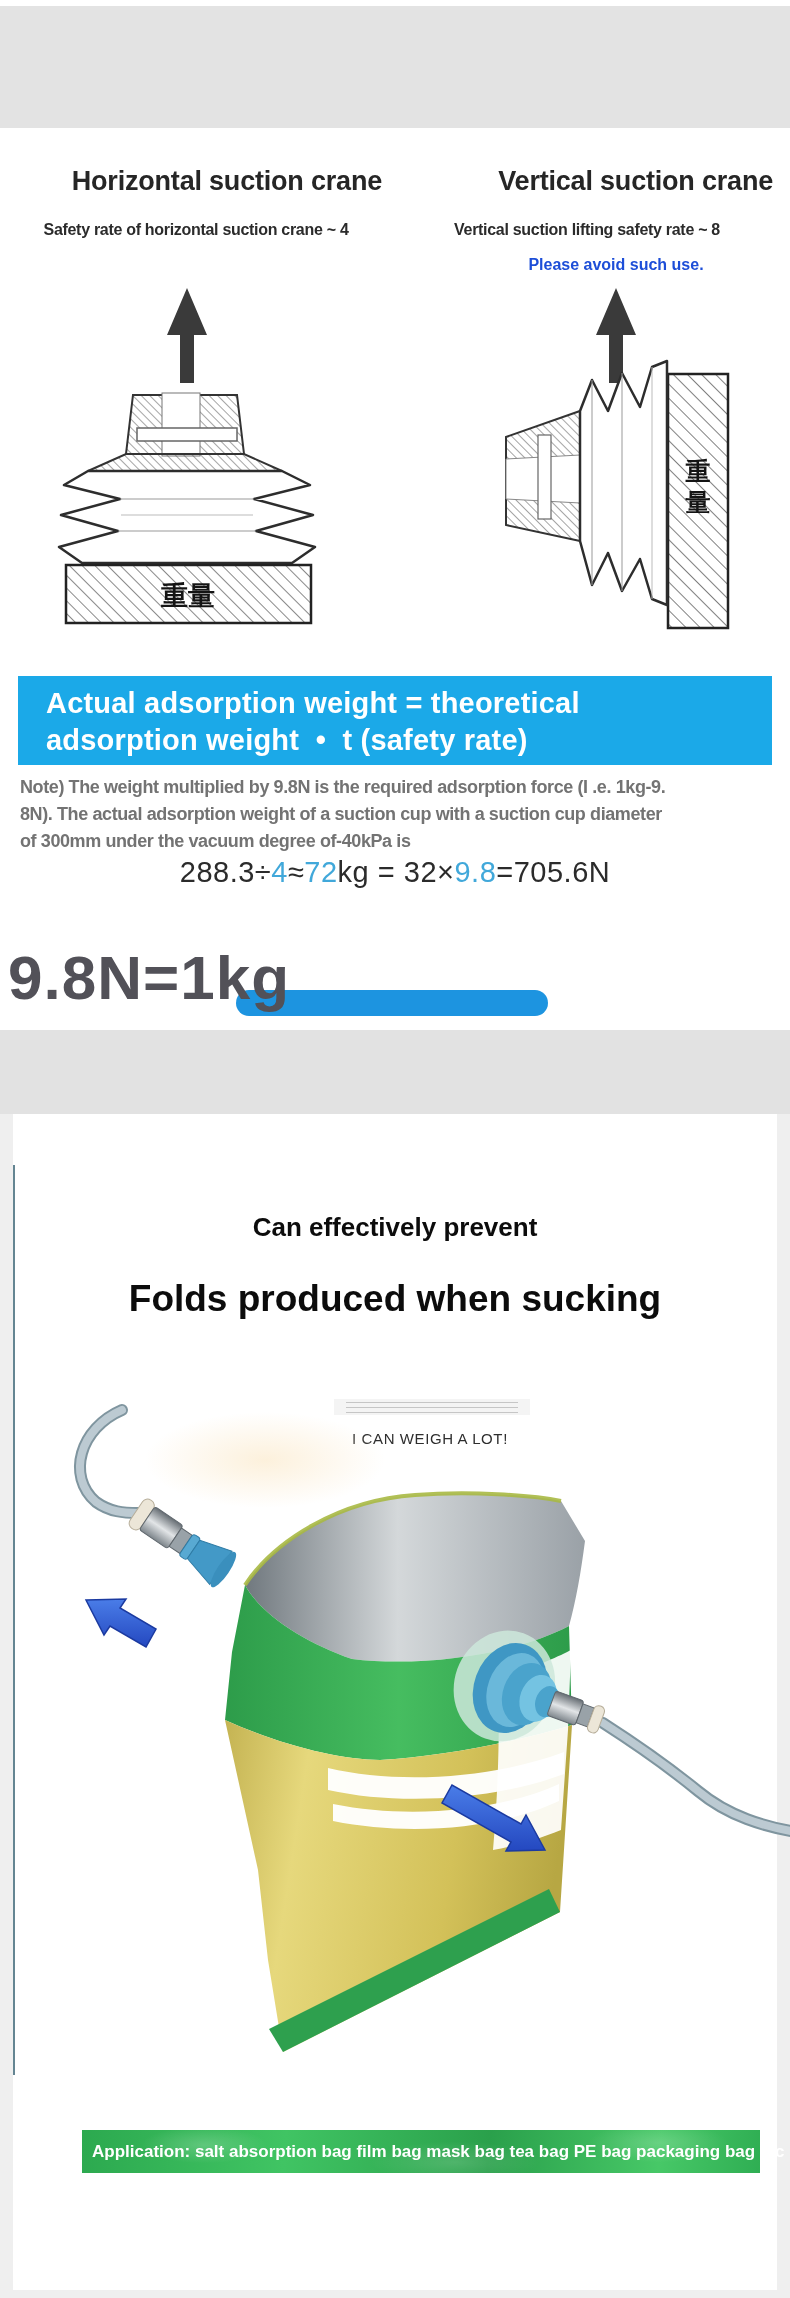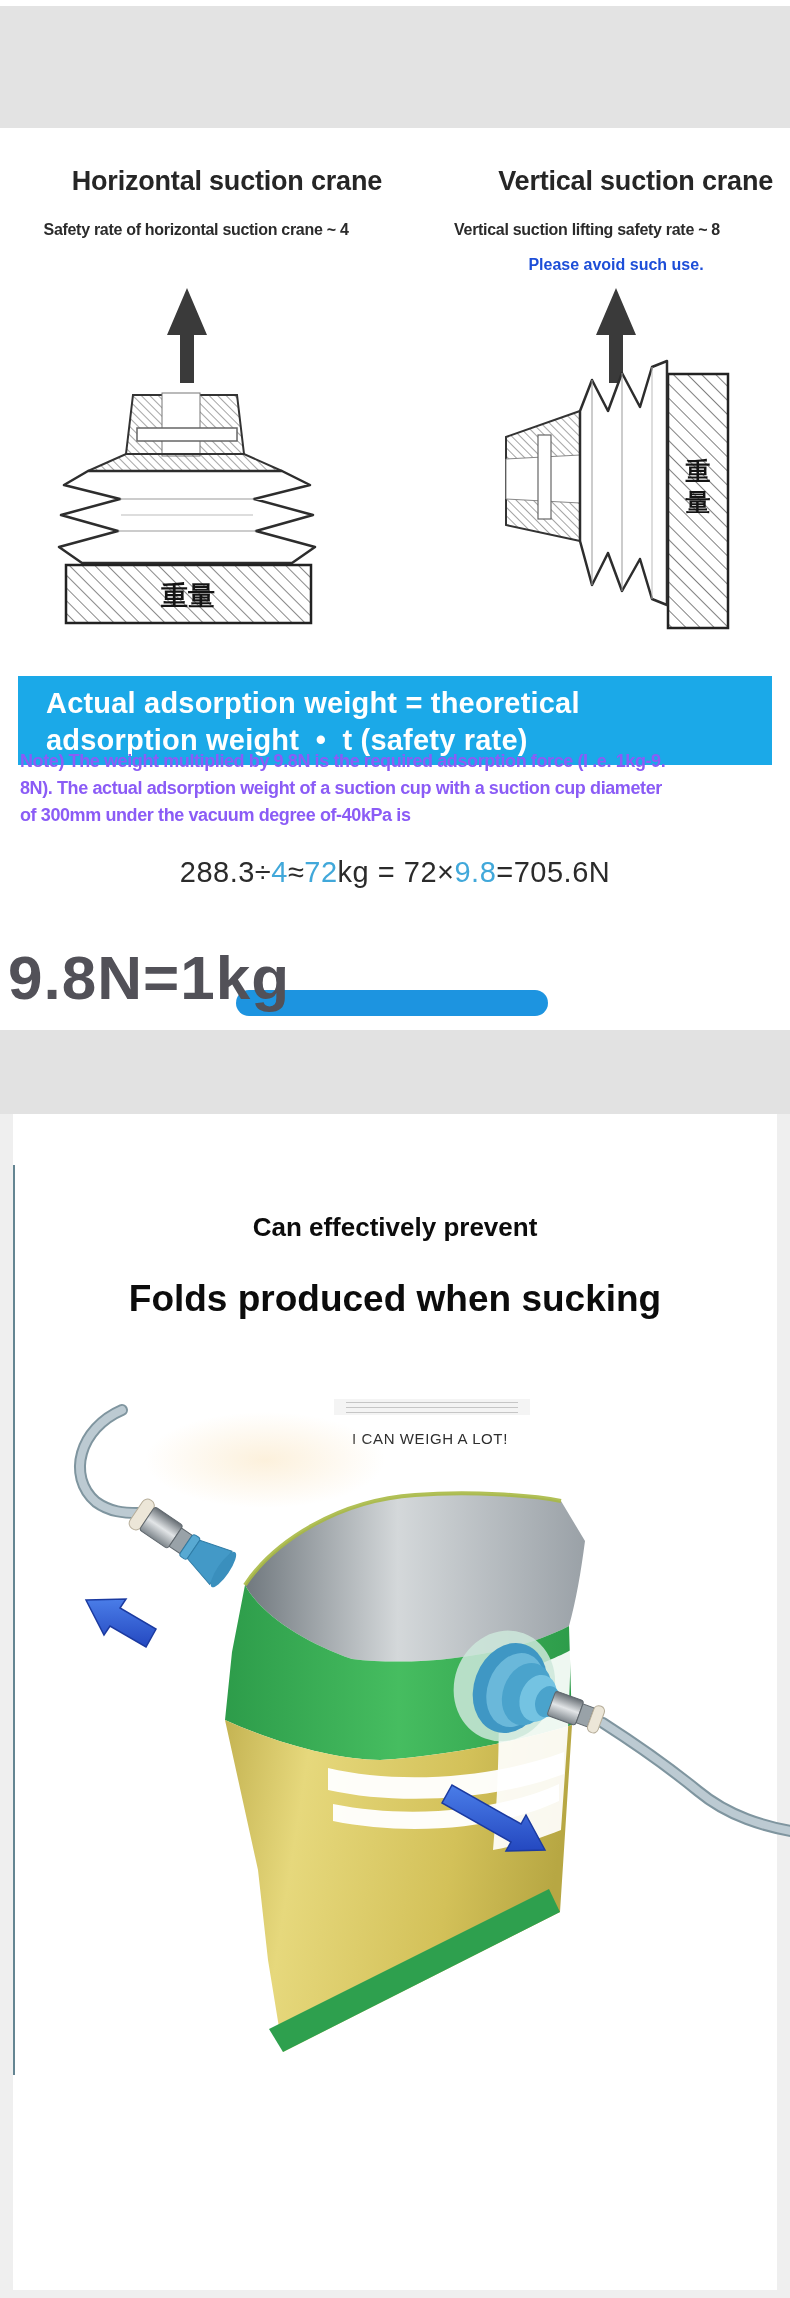--- a/index.html
+++ b/index.html
@@ -16,21 +16,21 @@
   .v-title{left:401px;top:166px;width:372px;}
   .v-sub{left:401px;top:221px;width:372px;}
   .v-warn{left:451px;top:256px;width:330px;}
   .diag-left{left:30px;top:285px;}
   .diag-right{left:470px;top:285px;}
   
   .blue-banner{left:18px;top:676px;width:754px;height:89px;background:#1ba9e8;color:#ffffff;
                font-size:29px;font-weight:700;line-height:37px;box-sizing:border-box;padding:9px 7px 0 28px;
                letter-spacing:0.2px;}
   
-  .note{left:20px;top:748px;width:768px;color:#8b5cf6;font-size:18px;font-weight:700;
+  .note{left:20px;top:774px;width:768px;color:#737373;font-size:18px;font-weight:700;
         line-height:27px;letter-spacing:-0.4px;}
   .note div{white-space:nowrap;}
   
   .formula{left:0;top:856px;width:790px;text-align:center;font-size:29px;font-weight:400;
            color:#2b2b2b;letter-spacing:0.5px;}
   .formula .blue{color:#41a8da;}
   
   .pill{left:236px;top:990px;width:312px;height:26px;border-radius:13px;background:#1d94e0;}
   .equiv{left:0;top:942px;width:790px;text-align:left;font-size:62px;font-weight:700;
          color:#525158;letter-spacing:1px;z-index:2;margin-left:8px;}
@@ -119,21 +119,21 @@
     <div>Actual adsorption weight = theoretical</div>
     <div>adsorption weight &nbsp;•&nbsp; t (safety rate)</div>
   </div>
 
   <div class="abs note">
     <div>Note) The weight multiplied by 9.8N is the required adsorption force (I .e. 1kg-9.</div>
     <div>8N). The actual adsorption weight of a suction cup with a suction cup diameter</div>
     <div>of 300mm under the vacuum degree of-40kPa is</div>
   </div>
 
-  <div class="abs formula"><span>288.3÷</span><span class="blue">4</span><span>≈</span><span class="blue">72</span><span>kg = 72×</span><span class="blue">9.8</span><span>=705.6N</span></div>
+  <div class="abs formula"><span>288.3÷</span><span class="blue">4</span><span>≈</span><span class="blue">72</span><span>kg = 32×</span><span class="blue">9.8</span><span>=705.6N</span></div>
 
   <div class="abs pill"></div>
   <div class="abs equiv">9.8N=1kg</div>
 
   <div class="abs divider"></div>
   <div class="abs lower-bg"></div>
   <div class="abs card"></div>
   <div class="abs accent-line"></div>
 
   <div class="abs fold-h1">Can effectively prevent</div>
@@ -215,14 +215,15 @@
       <ellipse cx="40" cy="0" rx="12" ry="16" fill="#4aa3cc"></ellipse>
       <rect x="44" y="-13" width="30" height="26" rx="3" fill="url(#silverSmall)" stroke="#5f676d"></rect>
       <rect x="74" y="-10" width="12" height="20" fill="#99a2a8" stroke="#5f676d"></rect>
       <rect x="86" y="-14" width="11" height="28" rx="5" fill="#ece6d8" stroke="#b6ad99"></rect>
     </g>
 
     <polygon points="46,200 86,199 80,208 116,229 106,247 70,226 64,235" fill="url(#arrowBlue)" stroke="#1b3aa0" stroke-width="1.5"></polygon>
     <polygon points="505,450 486,415 481,424 412,385 402,403 471,442 466,451" fill="url(#arrowBlue)" stroke="#1b3aa0" stroke-width="1.5"></polygon>
   </svg>
 
+  <div class="abs green-banner">Application: salt absorption bag film bag mask bag tea bag PE bag packaging bag etc</div>
 
 </div>
 
 </body></html>

